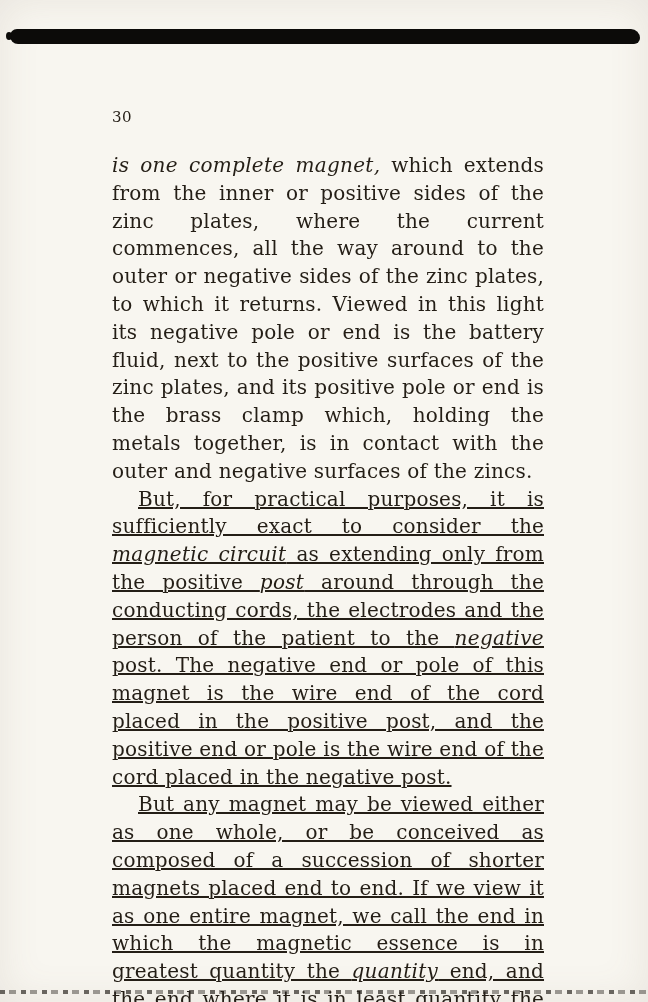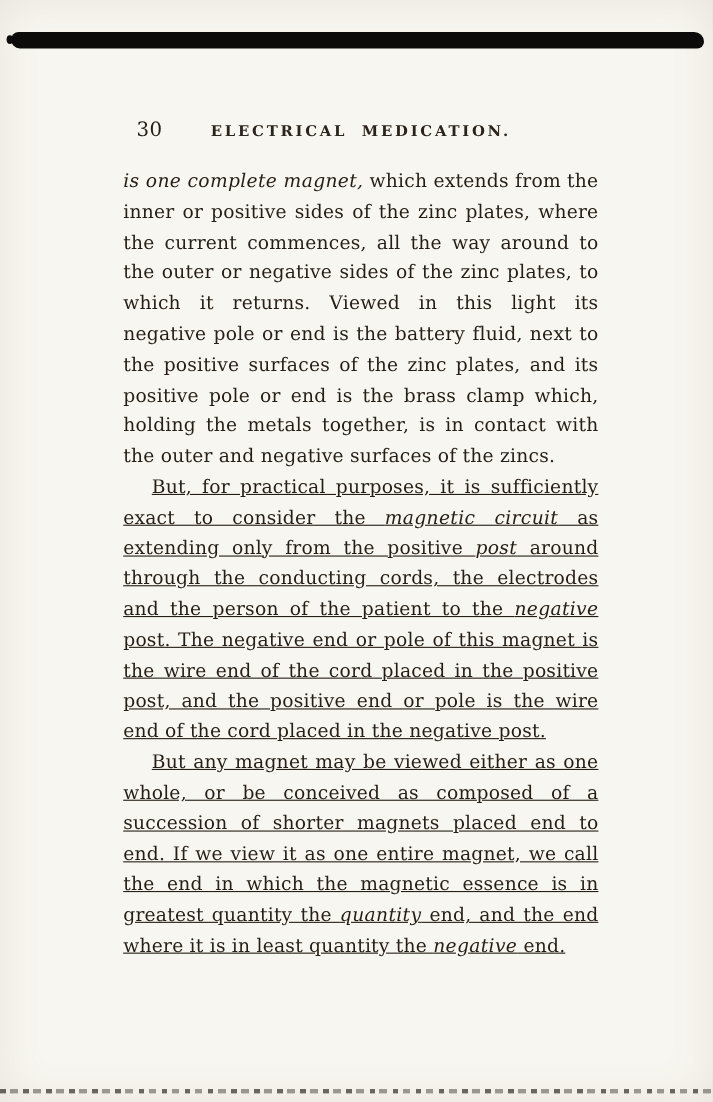--- a/index.html
+++ b/index.html
@@ -53,23 +53,23 @@
   }
   .page-header {
     position: absolute;
     top: 108px;
     left: 112px;
     right: 104px;
     height: 24px;
   }
   .page-number {
     position: absolute;
-    left: 12px;
+    left: 0;
     top: 0;
-    font-size: 18px;
+    font-size: 15px;
     letter-spacing: 0.5px;
   }
   .running-title {
     position: absolute;
     left: 0;
     right: 0;
     top: 4px;
     text-align: center;
     font-size: 13.5px;
     font-weight: bold;
@@ -78,42 +78,41 @@
     color: #2a241c;
   }
   .body-text {
     position: absolute;
     top: 152px;
     left: 112px;
     width: 432px;
   }
   .body-text p {
     margin: 0;
-    font-size: 17px;
+    font-size: 20px;
     line-height: 27.8px;
     text-align: justify;
     letter-spacing: 0.2px;
   }
   .body-text p.indent {
     text-indent: 26px;
     text-decoration: underline;
   }
   .body-text i {
     letter-spacing: 0.3px;
   }
 </style>
 </head>
 <body>
 
 <div class="scan-page">
   <div class="artifact-top"></div>
 
   <div class="page-header">
     <span class="page-number">30</span>
-    <span class="running-title">ELECTRICAL MEDICATION.</span>
   </div>
 
   <div class="body-text">
       <p><i>is one complete magnet,</i><span> which extends from the inner or positive sides of the zinc plates, where the current commences, all the way around to the outer or negative sides of the zinc plates, to which it returns.  Viewed in this light its negative pole or end is the battery fluid, next to the positive surfaces of the zinc plates, and its positive pole or end is the brass clamp which, holding the metals together, is in contact with the outer and negative surfaces of the zincs.</span></p>
       <p class="indent"><span>But, for practical purposes, it is sufficiently exact to consider the </span><i>magnetic circuit</i><span> as extending only from the positive </span><i>post</i><span> around through the conducting cords, the electrodes and the person of the patient to the </span><i>negative</i><span> post.  The negative end or pole of this magnet is the wire end of the cord placed in the positive post, and the positive end or pole is the wire end of the cord placed in the negative post.</span></p>
       <p class="indent"><span>But any magnet may be viewed either as one whole, or be conceived as composed of a succession of shorter magnets placed end to end.  If we view it as one entire magnet, we call the end in which the magnetic essence is in greatest quantity the </span><i>quantity</i><span> end, and the end where it is in least quantity the </span><i>negative</i><span> end.</span></p>
     </div>
 
   <div class="artifact-bottom"></div>
 </div>

